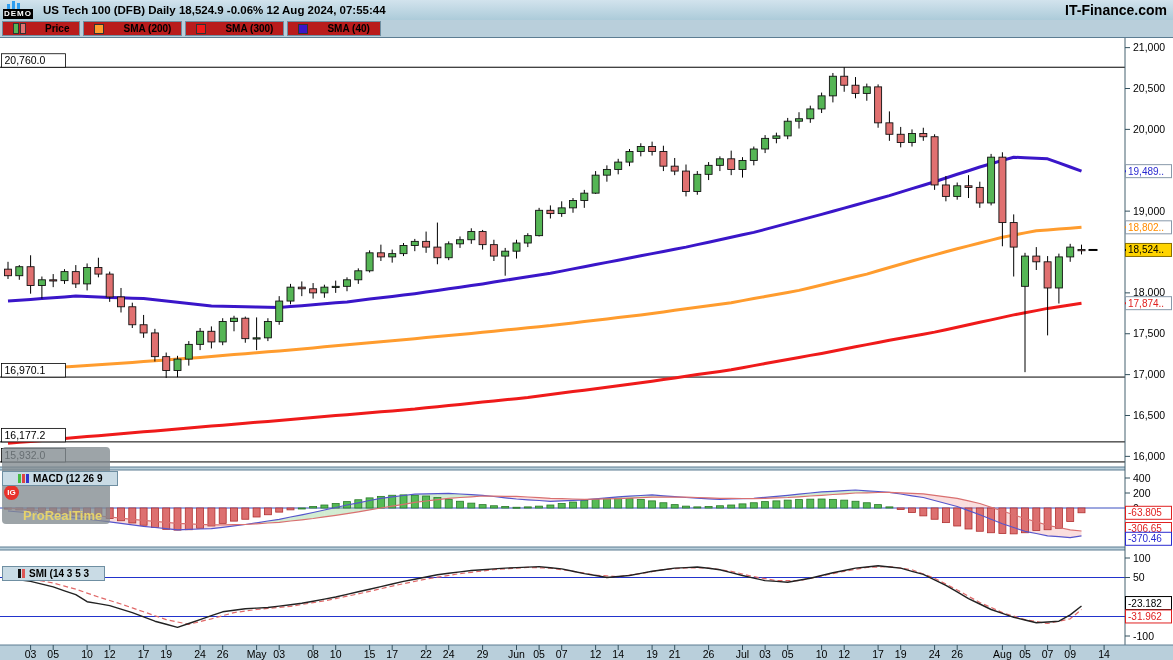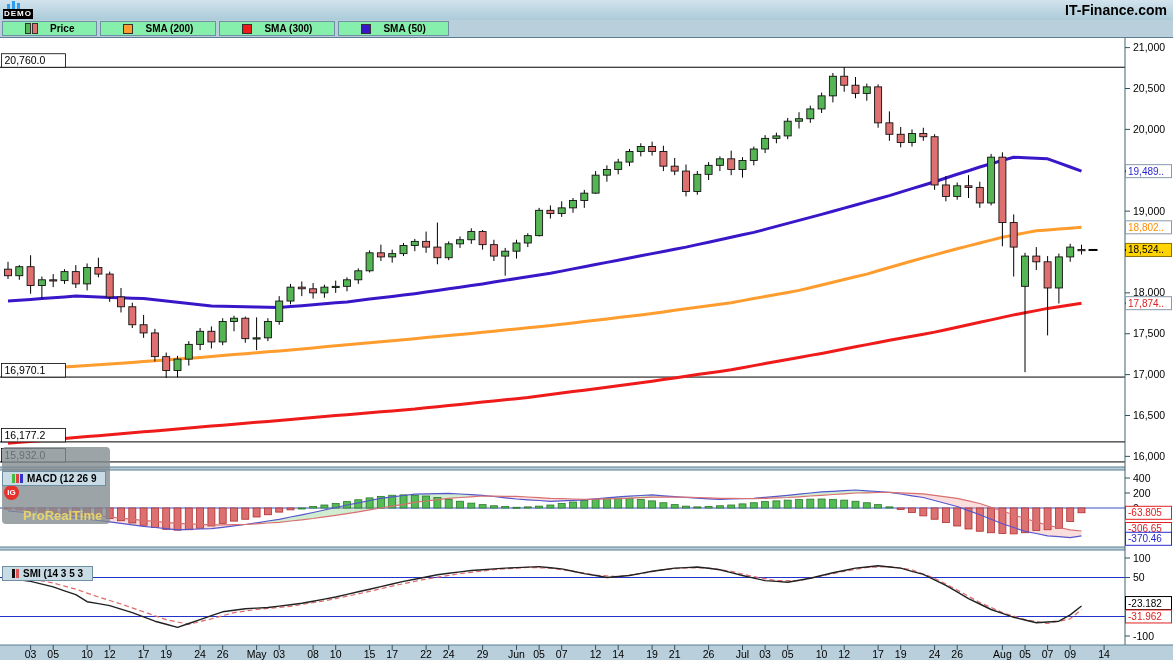--- a/index.html
+++ b/index.html
@@ -10,27 +10,27 @@
     display:flex;align-items:center;}
   .demo-wrap{display:flex;flex-direction:column;margin-left:3px;width:30px;}
   .mini-candles{display:flex;gap:2px;height:8px;align-items:flex-end;padding-left:4px;}
   .mini-candles i{display:block;width:3px;background:#2e9df0;}
   .demo-badge{background:#000;color:#fff;font-size:8px;font-weight:bold;line-height:10px;
     height:10px;text-align:center;letter-spacing:1px;}
   .title{font-weight:bold;font-size:11.5px;color:#000;margin-left:10px;white-space:nowrap;}
   .brand{margin-left:auto;margin-right:6px;font-weight:bold;font-size:14px;color:#000;}
   .legendbar{position:absolute;left:0;top:20px;width:1173px;height:17px;z-index:5;
     background:#b9cfdb;border-bottom:1px solid #5c7d92;display:flex;align-items:center;gap:3px;padding-left:2px;}
-  .lbtn{display:flex;align-items:center;gap:12px;background:#86efac;border:1px solid #6f8fa2;
-    height:13px;padding:0 22px;font-size:10px;font-weight:bold;color:#000;cursor:default;}
+  .lbtn{display:flex;align-items:center;gap:19px;background:#b91c1c;border:1px solid #6f8fa2;
+    height:13px;padding:0 10px;font-size:10px;font-weight:bold;color:#000;cursor:default;}
   .sw{width:8px;height:8px;border:1px solid #333;display:inline-block;}
   .price-ic{display:flex;gap:1px;}
   .price-ic i{display:block;width:4px;height:9px;border:1px solid #333;}
   .ind-btn{position:absolute;z-index:4;display:flex;align-items:center;gap:4px;
-    background:#c9dbe5;border:1px solid #6f8fa2;height:13px;padding:0 9px;
+    background:#c9dbe5;border:1px solid #6f8fa2;height:13px;padding:0 15px;
     font-size:10px;font-weight:bold;color:#000;}
   .bars-ic{display:flex;gap:1px;align-items:flex-end;}
   .bars-ic i{display:block;width:3px;}
   .watermark{position:absolute;left:2px;top:447px;z-index:3;display:flex;align-items:center;
     background:rgba(130,138,144,0.78);border-radius:4px;padding:15px 8px 1px 2px;pointer-events:none;}
   .ig-logo{width:15px;height:15px;border-radius:50%;background:#e8312a;color:#fff;font-weight:bold;
     font-size:8px;line-height:15px;text-align:center;margin-right:4px;}
   .wm-text{color:#e6d36b;font-weight:bold;font-size:13px;margin-top:46px;}
   svg{position:absolute;left:0;top:0;z-index:1;}
 </style>
@@ -41,20 +41,21 @@
 
   <div class="titlebar">
     <div class="demo-wrap">
       <span class="mini-candles">
         <i style="height:5px"></i>
           <i style="height:8px"></i>
           <i style="height:6px"></i>
       </span>
       <span class="demo-badge">DEMO</span>
     </div>
+    <span class="title">US Tech 100 (DFB) Daily 18,524.9 -0.06% 12 Aug 2024, 07:55:44</span>
     <span class="brand">IT-Finance.com</span>
   </div>
 
   <div class="legendbar">
     <div class="lbtn">
       <span class="price-ic">
         <i style="background:#55b555"></i>
           <i style="background:#e07070"></i>
       </span>
       <span>Price</span>
@@ -62,21 +63,21 @@
     <div class="lbtn">
       <span class="sw" style="background:#ff9c2e"></span>
       <span>SMA (200)</span>
     </div>
     <div class="lbtn">
       <span class="sw" style="background:#ef1a1a"></span>
       <span>SMA (300)</span>
     </div>
     <div class="lbtn">
       <span class="sw" style="background:#3a16c9"></span>
-      <span>SMA (50)</span>
+      <span>SMA (40)</span>
     </div>
   </div>
 
   <div class="ind-btn" style="left:2px;top:471px;">
     <span class="bars-ic">
       <i style="height:9px;background:#44bb44"></i>
         <i style="height:9px;background:#dd4444"></i>
         <i style="height:9px;background:#3333cc"></i>
     </span>
     <span>MACD (12 26 9</span>

